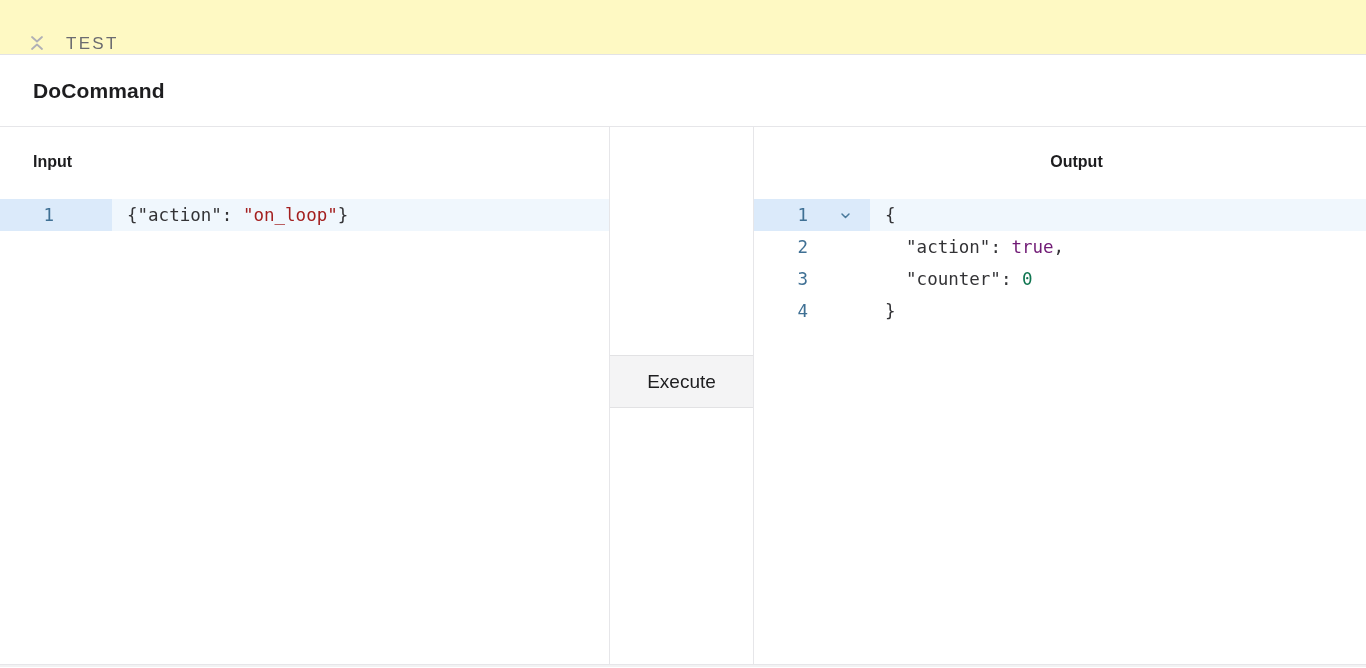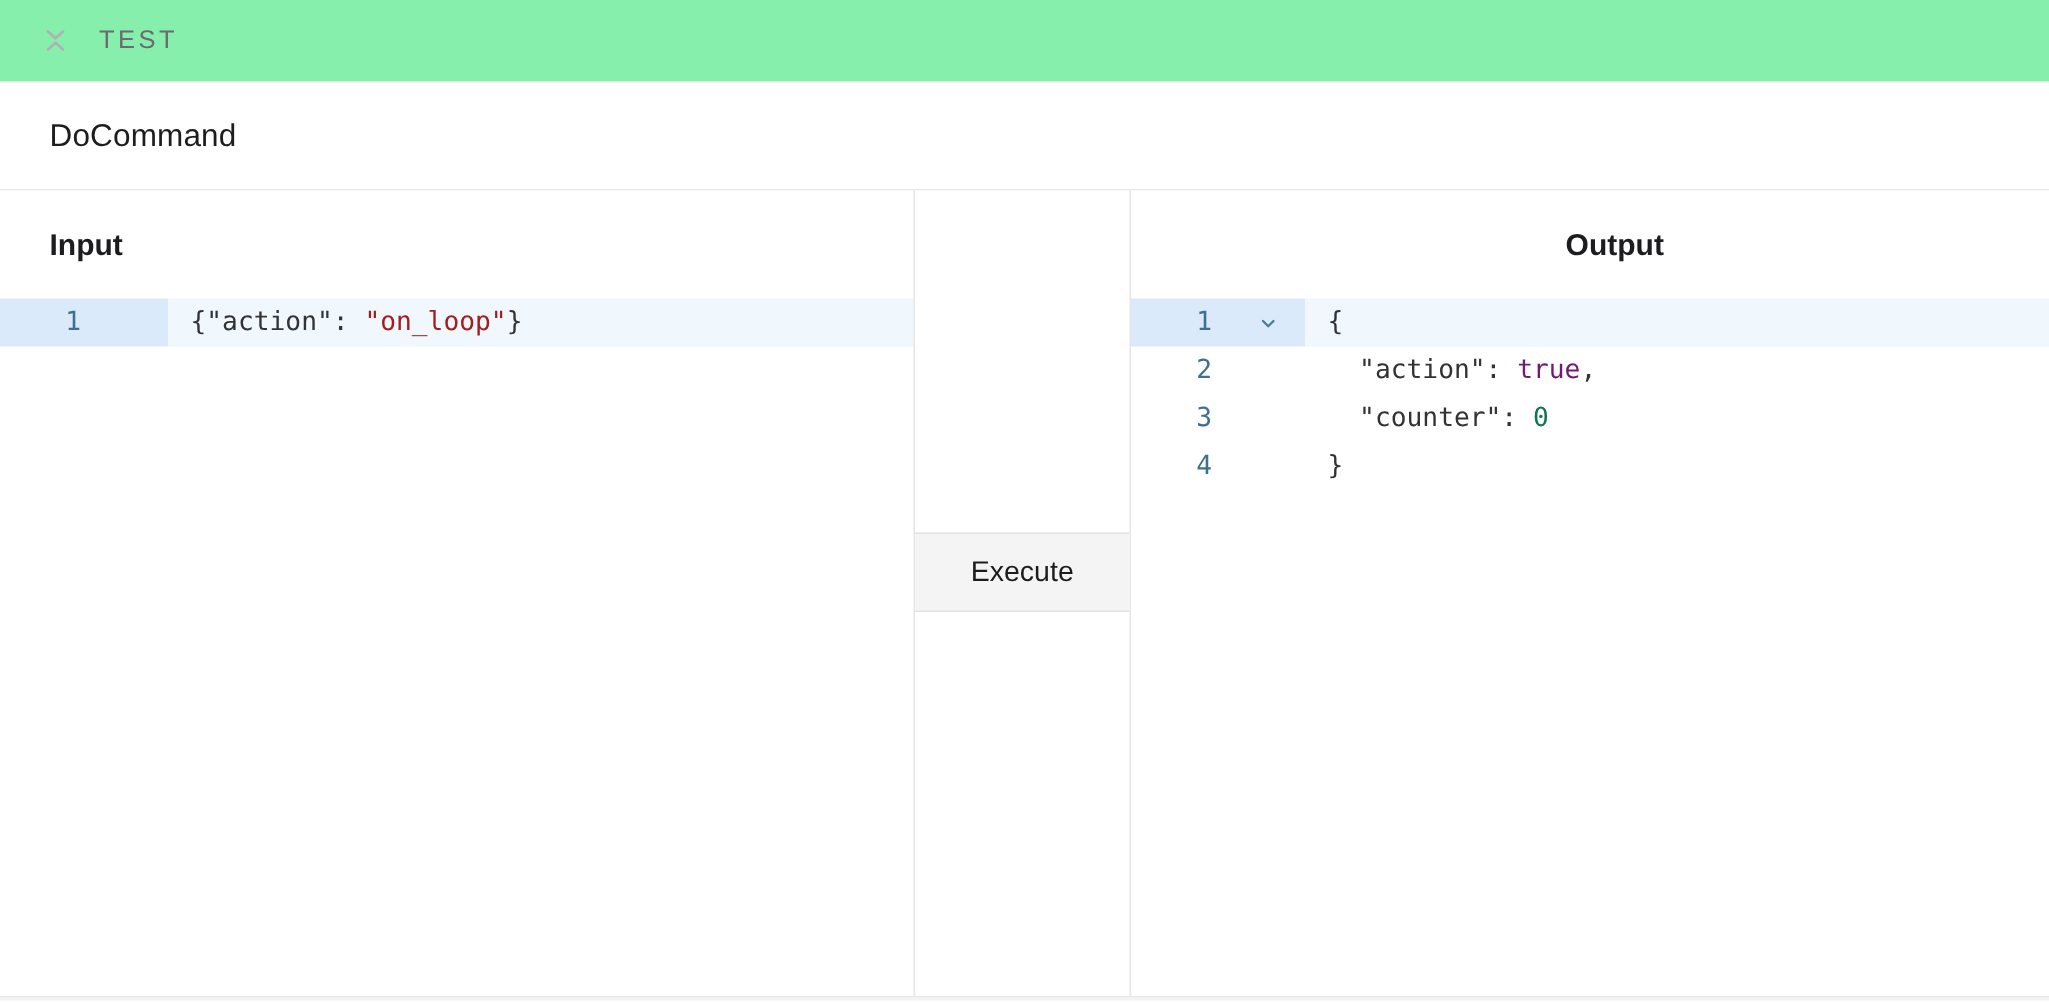--- a/index.html
+++ b/index.html
@@ -15,24 +15,24 @@
   .app {
     width: 1366px;
     height: 668px;
     position: relative;
     background: #ffffff;
   }
 
   
   .topbar {
     height: 55px;
-    background: #86efac;
+    background: #fef9c3;
     border-bottom: 1px solid #e3e3e5;
     display: flex;
-    align-items: center;
+    align-items: flex-end;
     padding-left: 27px;
   }
 
   .collapse-icon {
     width: 20px;
     height: 22px;
     position: relative;
     flex: 0 0 auto;
     margin-right: 19px;
     cursor: pointer;
@@ -50,21 +50,21 @@
   .cmd-title-bar {
     height: 72px;
     display: flex;
     align-items: center;
     padding-left: 33px;
     border-bottom: 1px solid #e6e6e9;
     background: #ffffff;
   }
   .cmd-title {
     font-size: 21px;
-    font-weight: normal;
+    font-weight: bold;
     color: #1d1d1f;
     letter-spacing: 0.1px;
   }
 
   
   .panels {
     display: flex;
     height: 538px;
     border-bottom: 1px solid #e6e6e9;
     background: #ffffff;
@@ -73,21 +73,21 @@
   .panel-input  { width: 609px; }
   .panel-middle {
     width: 145px;
     border-left: 1px solid #e6e6e9;
     border-right: 1px solid #e6e6e9;
     position: relative;
   }
   .panel-output { flex: 1 1 auto; }
 
   .panel-heading {
-    font-size: 20px;
+    font-size: 16px;
     font-weight: bold;
     color: #1d1d1f;
     padding: 26px 0 0 33px;
     height: 72px;
   }
   .panel-output .panel-heading { padding-left: 33px; text-align: center; }
 
   
   .editor {
     font-family: "DejaVu Sans Mono", "Liberation Mono", monospace;

